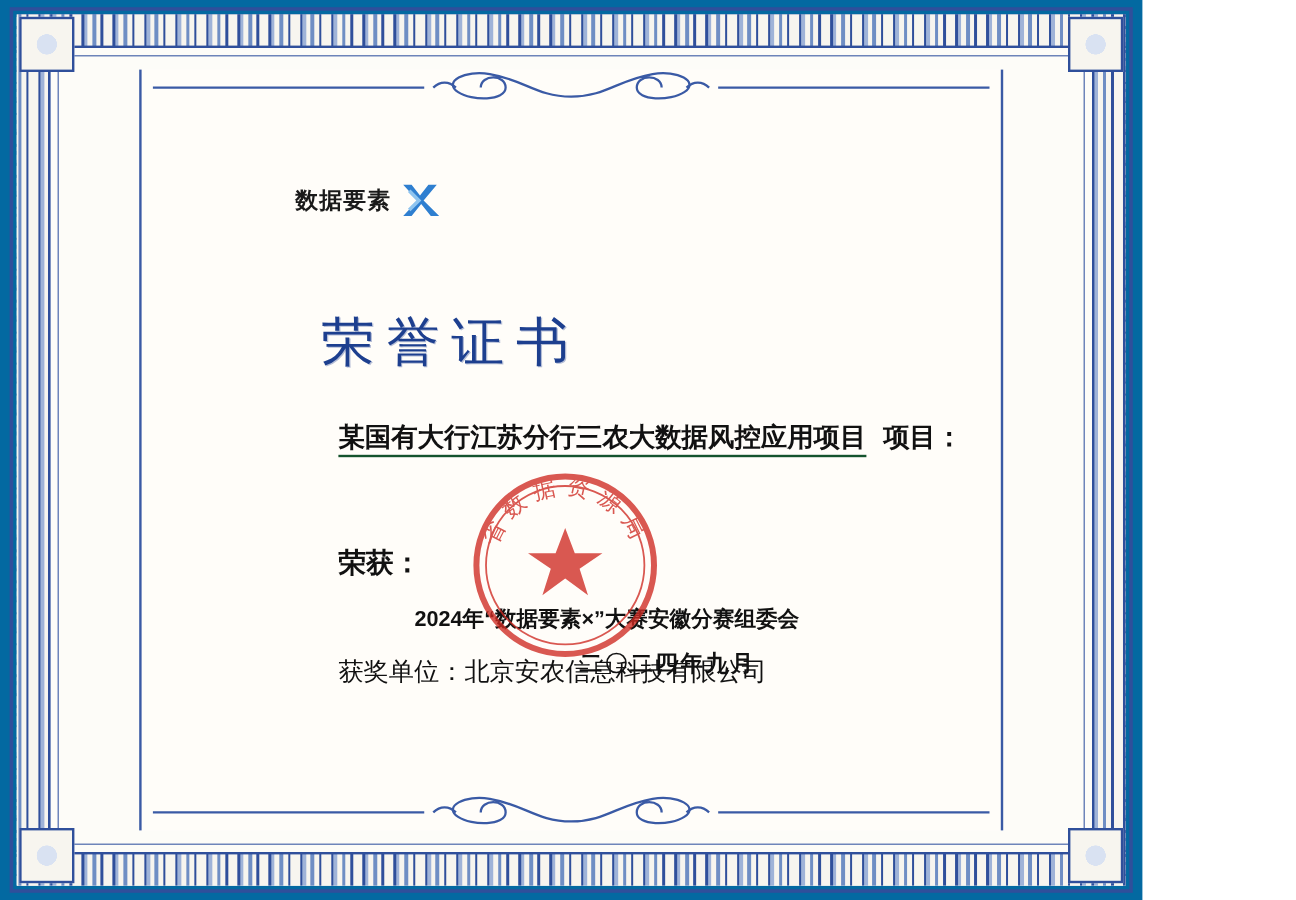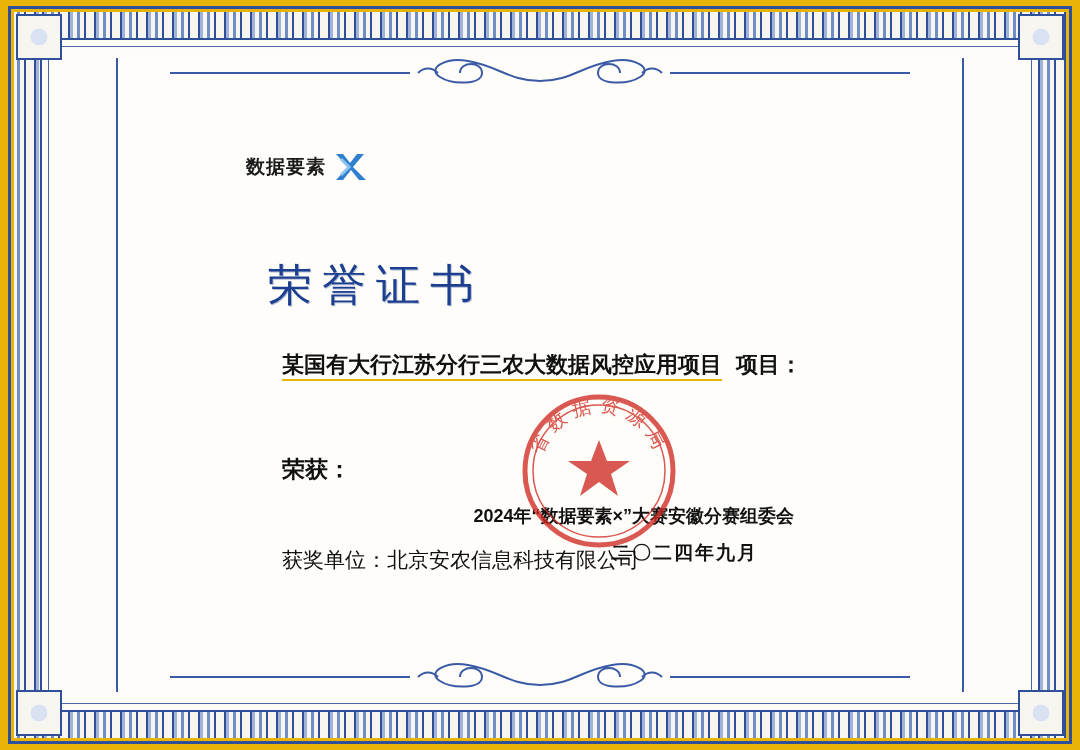--- a/index.html
+++ b/index.html
@@ -9,23 +9,23 @@
   }
   body {
     width: 1080px;
     height: 750px;
     overflow: hidden;
     font-family: "Liberation Sans", sans-serif;
   }
 
   .certificate {
     position: relative;
-    width: 1080px;
+    width: 952px;
     height: 750px;
-    background: #eab308;
+    background: #0369a1;
     box-sizing: border-box;
   }
 
   
   .border-outer {
     position: absolute;
     left: 8px; top: 6px; right: 8px; bottom: 6px;
     border: 3px solid #2f4f9b;
     box-sizing: border-box;
   }
@@ -167,21 +167,21 @@
 
   .line-project {
     position: absolute;
     left: 14px;
     top: 212px;
     font-size: 22px;
     color: #111;
     white-space: nowrap;
   }
   .project-name {
-    border-bottom: 2px solid #eab308;
+    border-bottom: 2px solid #14532d;
     padding-bottom: 2px;
     font-weight: bold;
   }
   .project-label {
     margin-left: 14px;
     font-weight: bold;
   }
 
   .line-track {
     position: absolute;

